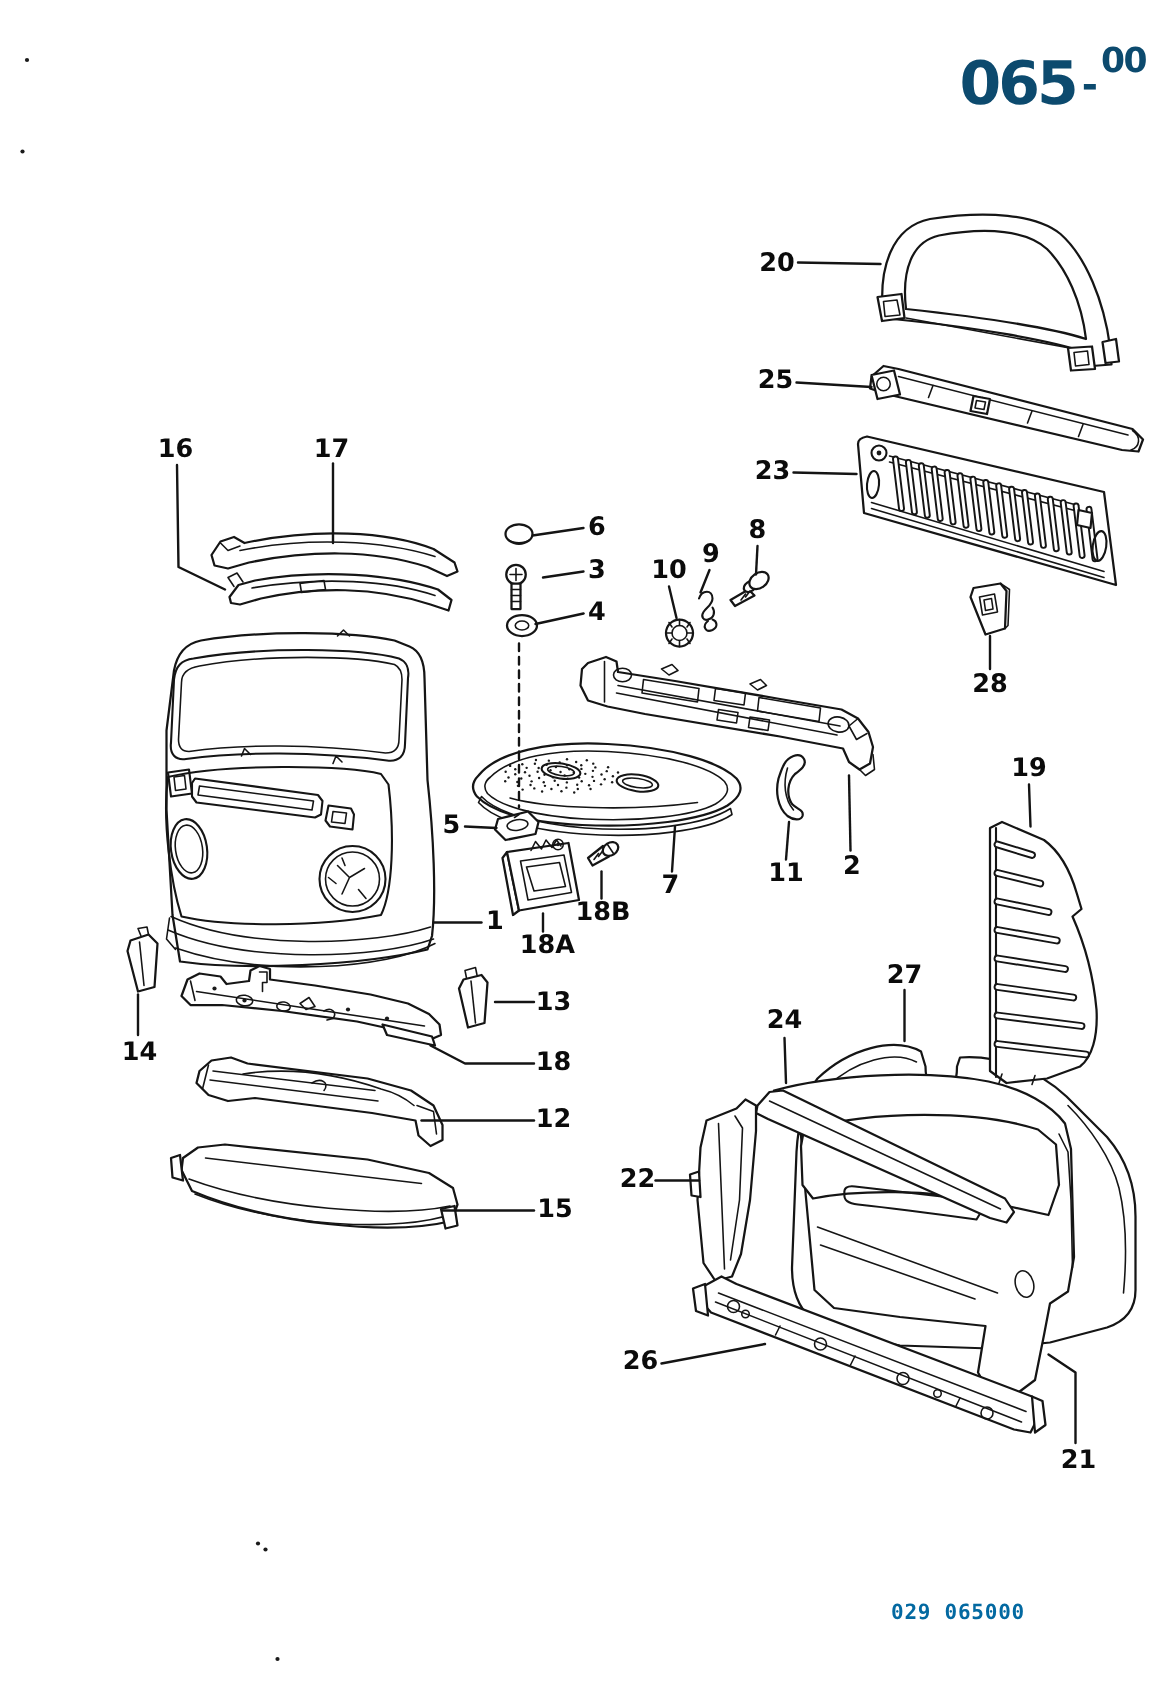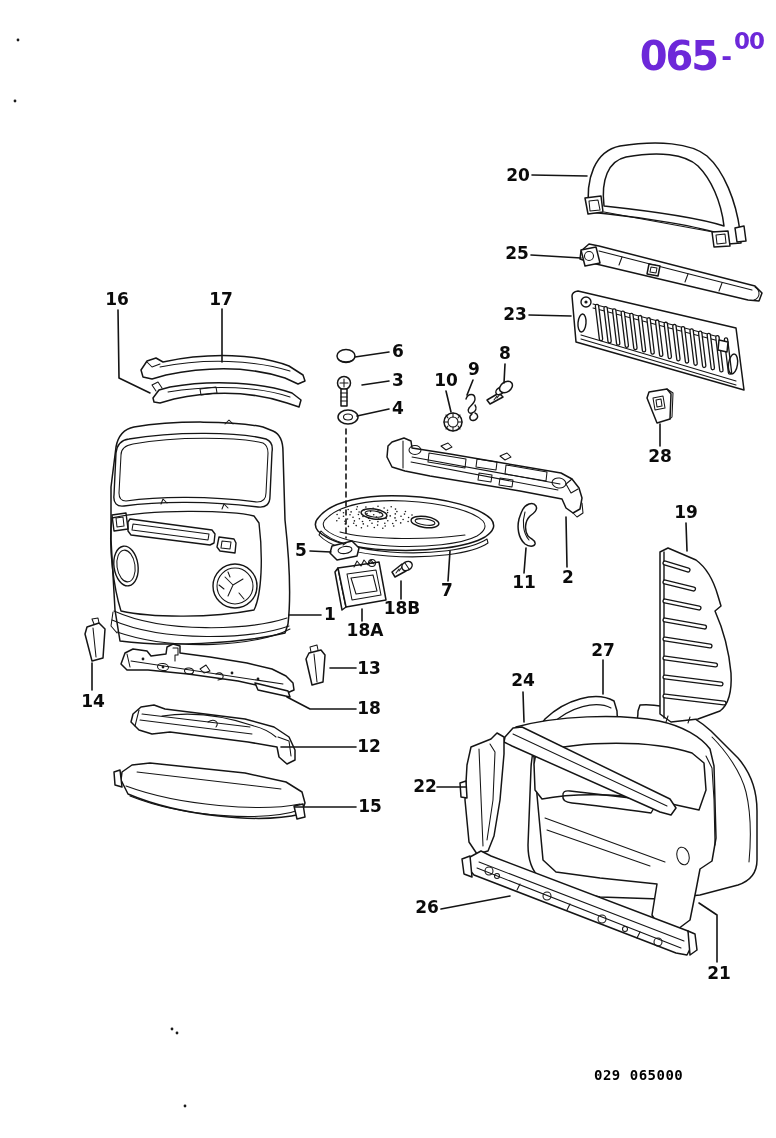--- a/index.html
+++ b/index.html
@@ -1,22 +1,22 @@
 <!DOCTYPE html>
 <html><head>
 <meta charset="utf-8">
 <style>
   html,body{margin:0;padding:0;background:#ffffff;}
   .page{position:relative;width:776px;height:1138px;background:#ffffff;overflow:hidden;
         font-family:"DejaVu Sans",sans-serif;}
-  .page-code{position:absolute;top:30px;right:12px;display:flex;align-items:flex-end;color:#6d28d9;}
+  .page-code{position:absolute;top:30px;right:12px;display:flex;align-items:flex-end;color:#0c4a6e;}
   .code-main{font-weight:700;font-size:40px;line-height:.85;letter-spacing:-2px;}
   .code-sep{font-weight:700;font-size:26px;line-height:1;margin:0 2px 3px 4px;}
   .code-suffix{font-weight:700;font-size:23px;line-height:1;margin-bottom:20px;letter-spacing:-1px;}
-  .footer-code{position:absolute;left:594px;top:1067px;color:#000000;
+  .footer-code{position:absolute;left:594px;top:1067px;color:#0369a1;
                font:700 14px "DejaVu Sans Mono",monospace;letter-spacing:.5px;}
   svg{position:absolute;left:0;top:0;}
   .ln{fill:none;stroke:#151515;stroke-width:1.4;}
   .sh{fill:#ffffff;stroke:#151515;stroke-width:1.5;}
   .thin{stroke-width:1.05;}
   path,ellipse,circle,line,polyline{stroke-linecap:round;stroke-linejoin:round;}
   .leader{stroke:#141414;stroke-width:1.6;fill:none;}
   .plabel{font:700 17px "DejaVu Sans",sans-serif;fill:#0b0b0b;text-anchor:middle;dominant-baseline:middle;}
   .pb{stroke:#151515;}
   .pw{stroke:#ffffff;}

